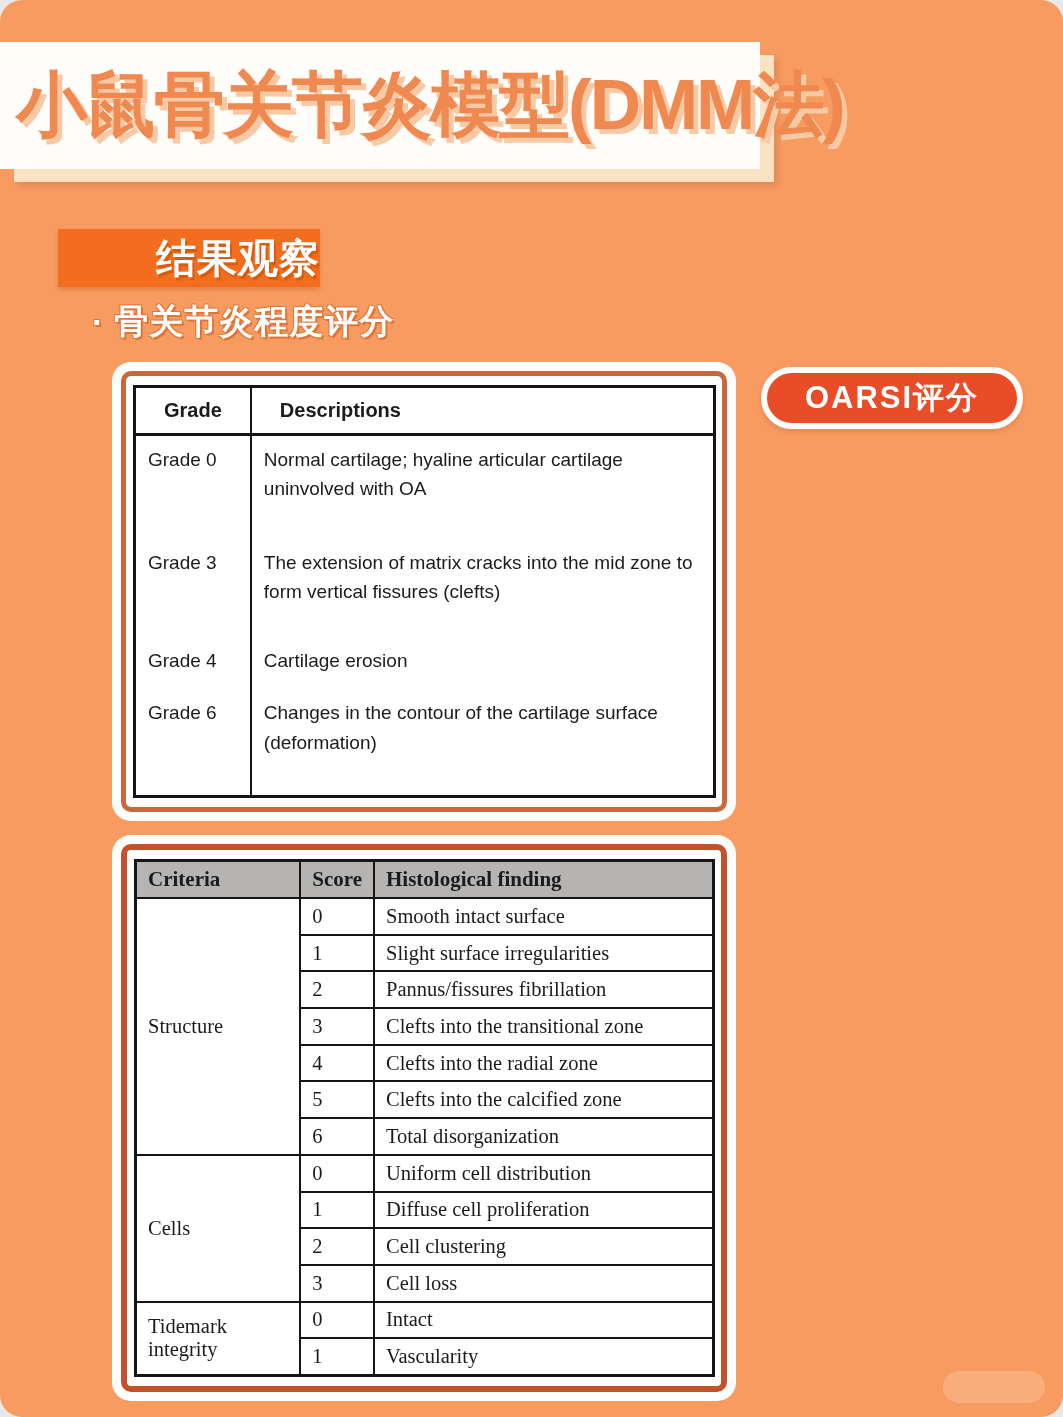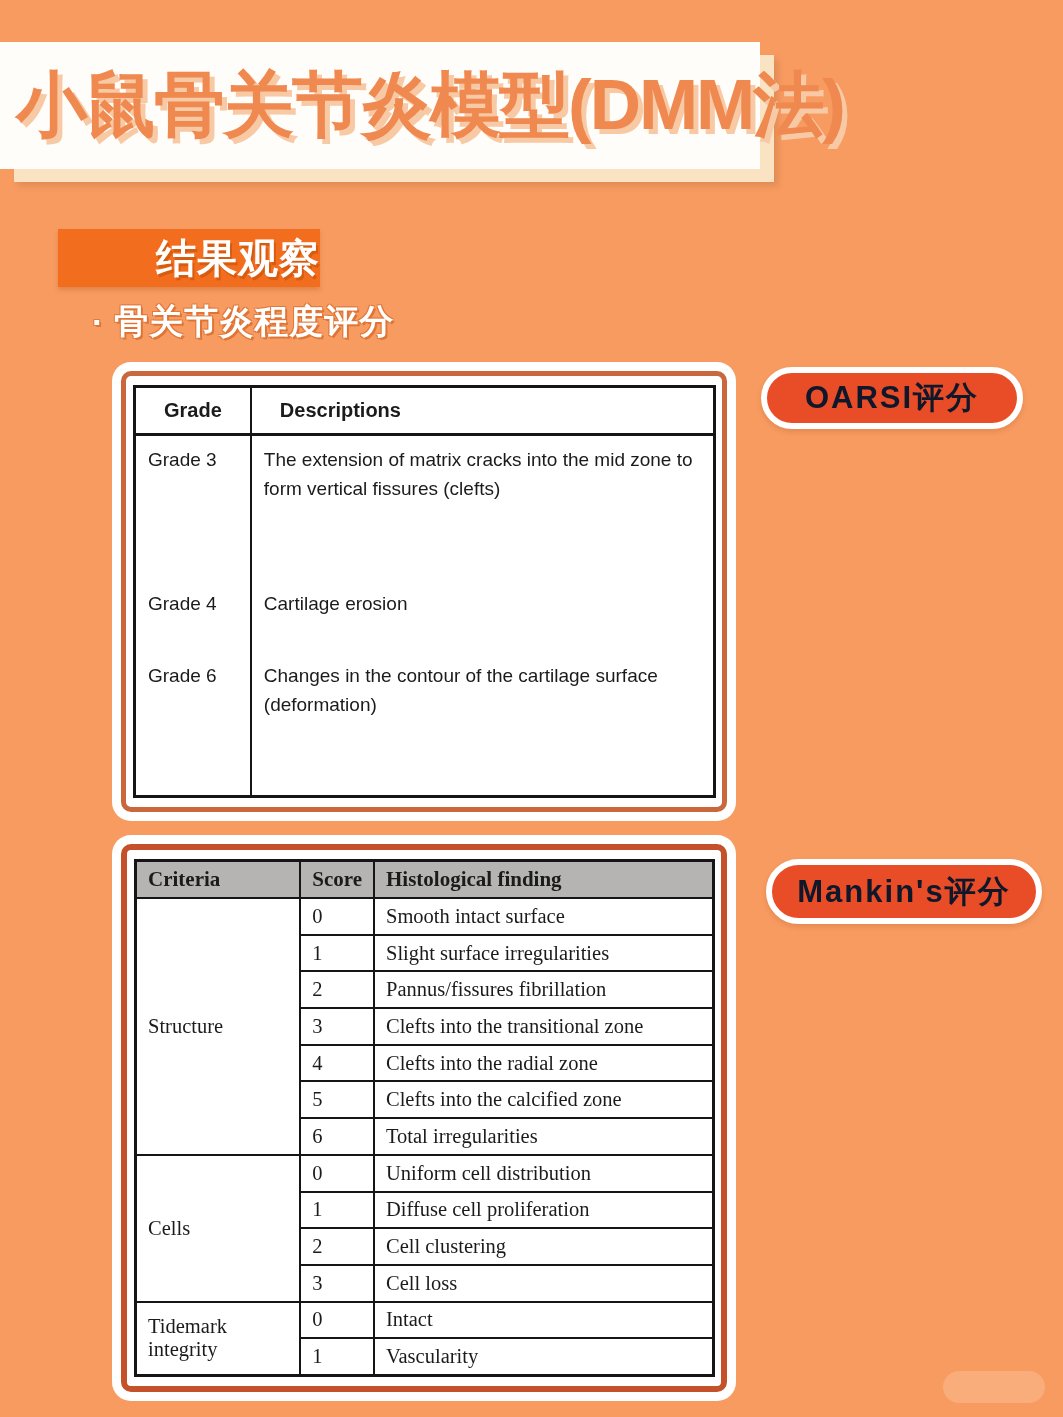--- a/index.html
+++ b/index.html
@@ -14,20 +14,21 @@
     --text-black:#1b1b1b;
   }
   *{margin:0;padding:0;box-sizing:border-box;}
   html,body{background:#e8e8e8;}
   body{font-family:"Liberation Sans", sans-serif;}
   .page{
     position:relative;
     width:1063px;height:1417px;
     background:var(--background);
     overflow:hidden;
+    border-radius:22px;
   }
 
   
   .title-band{
     position:absolute;left:0;top:42px;
     width:760px;height:127px;
     background:#fffdf9;
     box-shadow:14px 13px 0 0 var(--cream-shadow), 18px 17px 6px rgba(120,70,30,0.18);
     display:flex;align-items:center;
   }
@@ -117,21 +118,21 @@
   
   .badge{
     position:absolute;
     background:var(--badge-orange);
     border:6px solid #ffffff;
     border-radius:36px;
     display:flex;align-items:center;justify-content:center;
     box-shadow:0 3px 5px rgba(150,60,10,0.18);
   }
   .badge span{
-    color:#0f172a;font-size:31px;font-weight:900;letter-spacing:2px;
+    color:#ffffff;font-size:31px;font-weight:900;letter-spacing:2px;
     white-space:nowrap;
   }
   .badge-oarsi{left:761px;top:367px;width:262px;height:62px;}
   .badge-mankins{left:766px;top:859px;width:276px;height:65px;}
 
   
   .watermark{
     position:absolute;right:18px;bottom:14px;
     width:102px;height:32px;border-radius:16px;
     background:rgba(253,235,220,0.22);
@@ -157,20 +158,24 @@
 
   <div class="card card1">
     <table class="oarsi-table">
       <thead>
         <tr>
           <th class="grade-col">Grade</th>
           <th>Descriptions</th>
         </tr>
       </thead>
       <tbody>
+          <tr>
+            <td class="grade-cell">Grade 0</td>
+            <td class="desc-cell">Normal cartilage; hyaline articular cartilage uninvolved with OA</td>
+          </tr>
           <tr>
             <td class="grade-cell">Grade 3</td>
             <td class="desc-cell">The extension of matrix cracks into the mid zone to form vertical fissures (clefts)</td>
           </tr>
           <tr>
             <td class="grade-cell">Grade 4</td>
             <td class="desc-cell">Cartilage erosion</td>
           </tr>
           <tr>
             <td class="grade-cell">Grade 6</td>
@@ -214,21 +219,21 @@
           <tr>
             <td class="score-cell">4</td>
             <td class="finding-cell">Clefts into the radial zone</td>
           </tr>
           <tr>
             <td class="score-cell">5</td>
             <td class="finding-cell">Clefts into the calcified zone</td>
           </tr>
           <tr>
             <td class="score-cell">6</td>
-            <td class="finding-cell">Total irregularities</td>
+            <td class="finding-cell">Total disorganization</td>
           </tr>
           <tr>
             <td class="criteria-cell" rowspan="4">Cells</td>
             <td class="score-cell">0</td>
             <td class="finding-cell">Uniform cell distribution</td>
           </tr>
           <tr>
             <td class="score-cell">1</td>
             <td class="finding-cell">Diffuse cell proliferation</td>
           </tr>
@@ -246,19 +251,16 @@
             <td class="finding-cell">Intact</td>
           </tr>
           <tr>
             <td class="score-cell">1</td>
             <td class="finding-cell">Vascularity</td>
           </tr>
         </tbody>
     </table>
   </div>
 
-  <div class="badge badge-mankins">
-    <span>Mankin's评分</span>
-  </div>
 
   <div class="watermark"></div>
 
 </div>
 
 </body></html>

